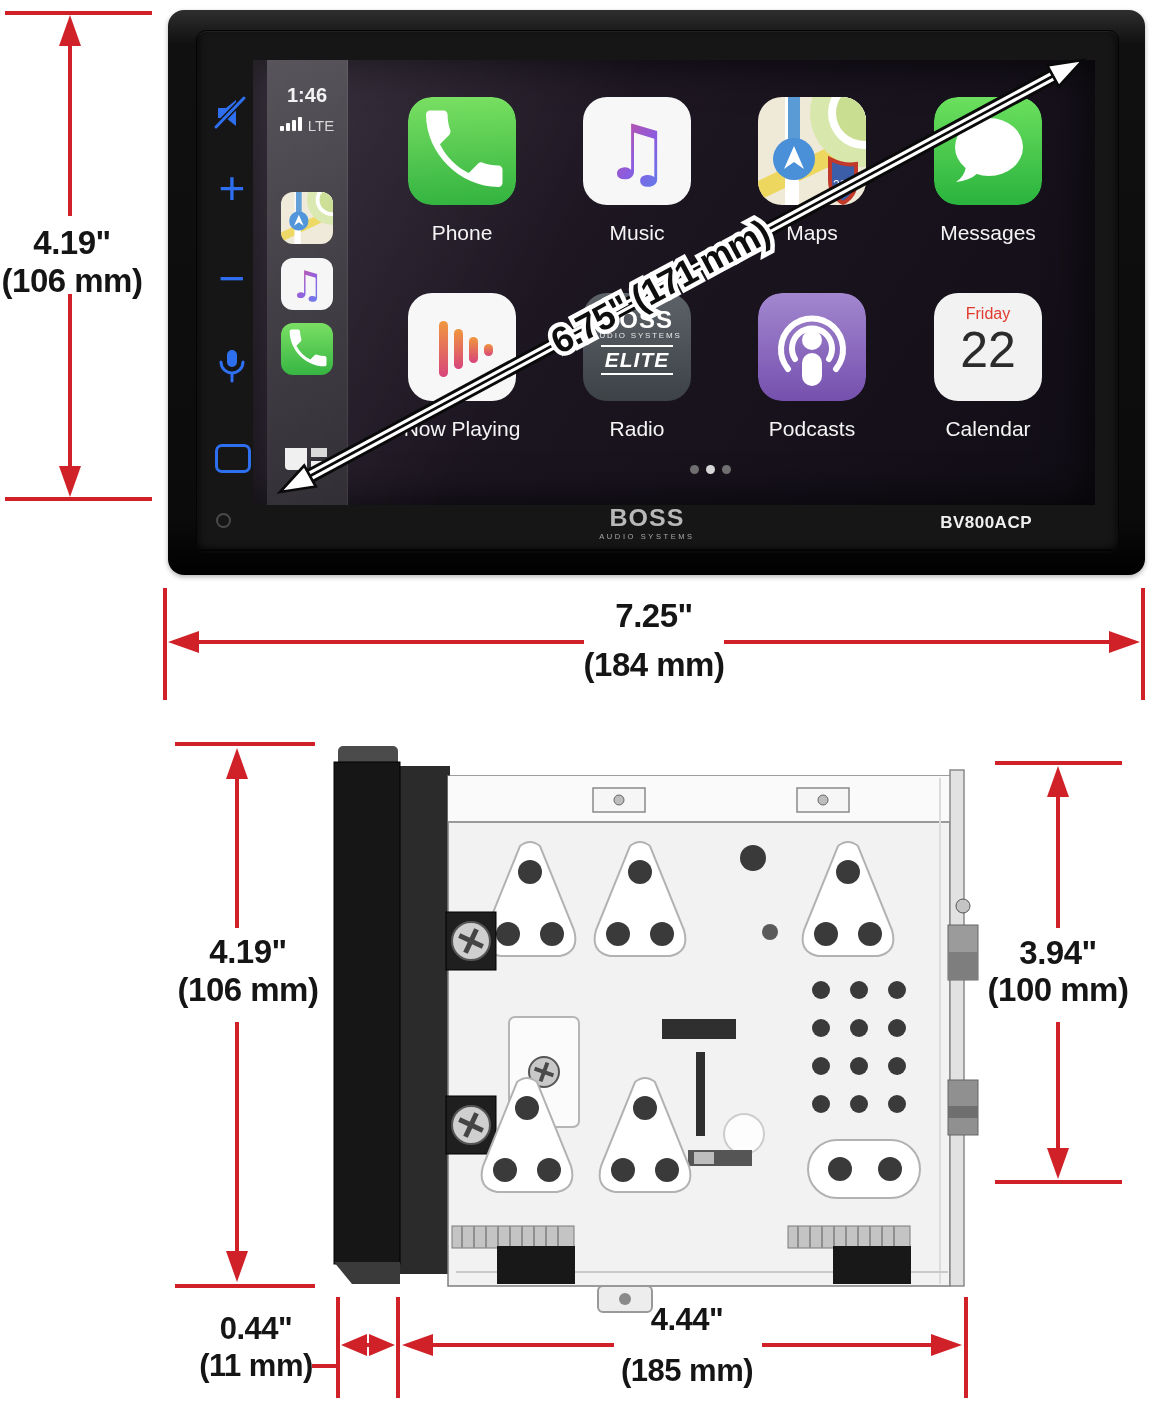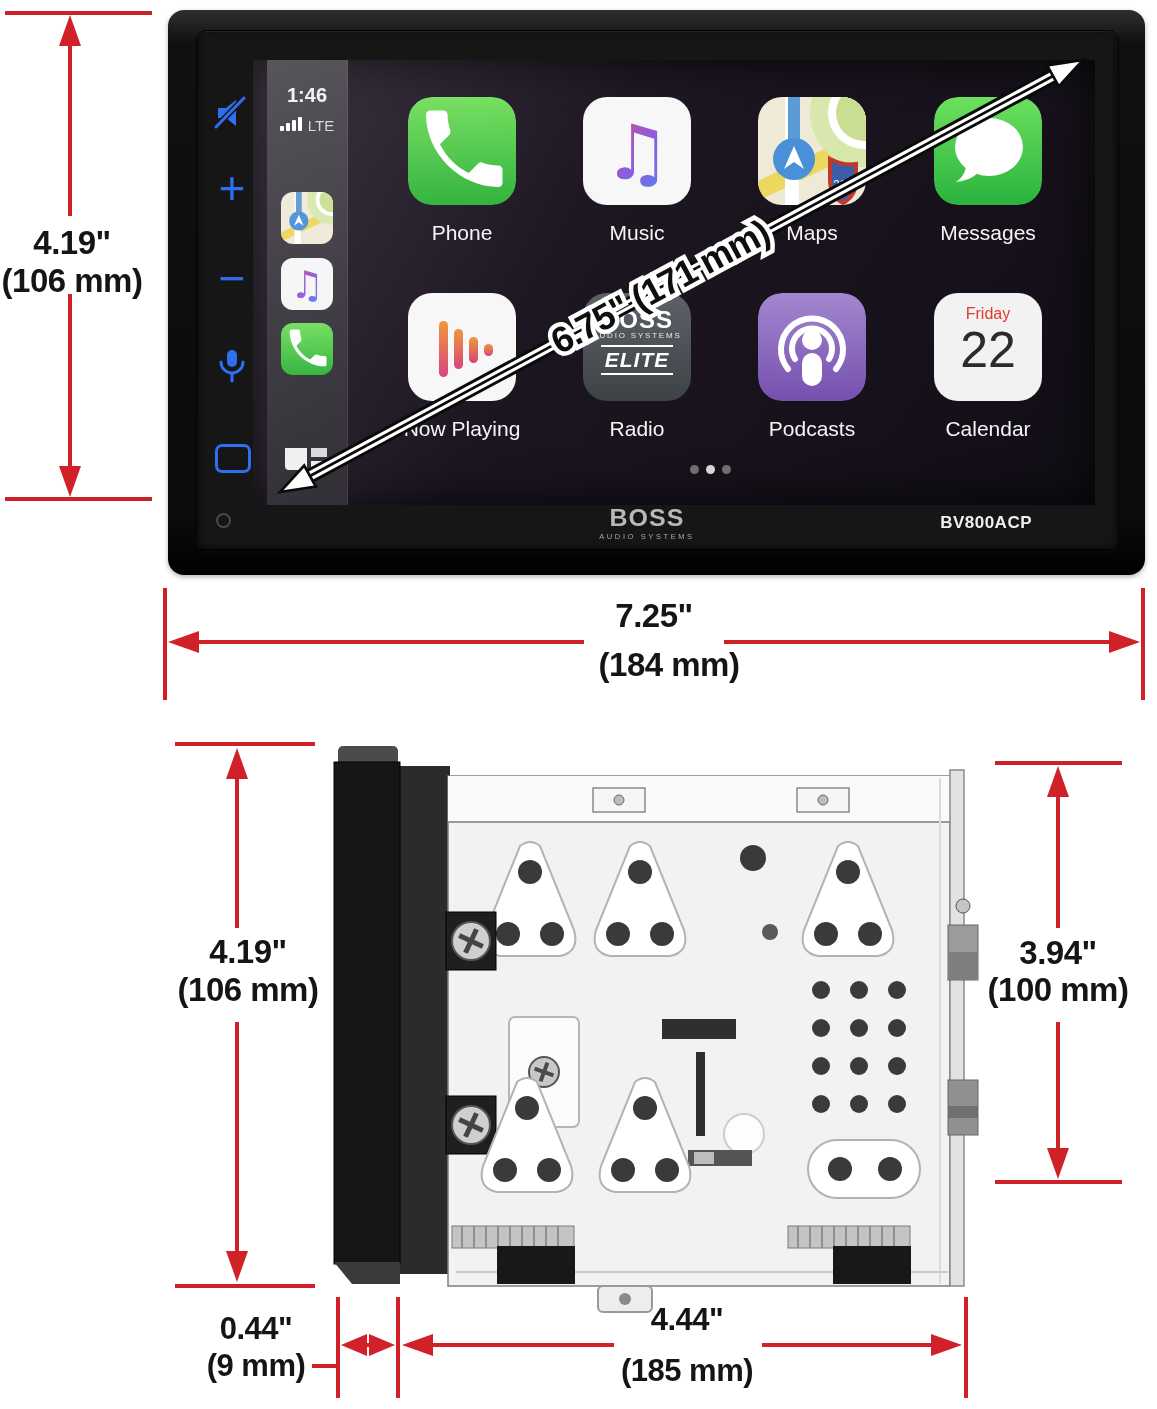--- a/index.html
+++ b/index.html
@@ -419,23 +419,23 @@
   <g>
     <path class="red" d="M966 1297 V1398 M414 1345 H614 M762 1345 H950"></path>
     <path class="redf" d="M402 1345 L433 1334 L433 1356 Z"></path>
     <path class="redf" d="M962 1345 L931 1334 L931 1356 Z"></path>
   </g>
 </svg>
 
 <div class="dim" style="left:72px;top:243px">4.19"</div>
 <div class="dim" style="left:72px;top:281px">(106 mm)</div>
 <div class="dim" style="left:654px;top:616px">7.25"</div>
-<div class="dim" style="left:669px;top:665px">(184 mm)</div>
+<div class="dim" style="left:654px;top:665px">(184 mm)</div>
 <div class="dim" style="left:248px;top:952px">4.19"</div>
 <div class="dim" style="left:248px;top:990px">(106 mm)</div>
 <div class="dim" style="left:1058px;top:953px">3.94"</div>
 <div class="dim" style="left:1058px;top:990px">(100 mm)</div>
 <div class="dim sm" style="left:256px;top:1329px">0.44"</div>
-<div class="dim sm" style="left:256px;top:1366px">(9 mm)</div>
+<div class="dim sm" style="left:256px;top:1366px">(11 mm)</div>
 <div class="dim sm" style="left:687px;top:1320px">4.44"</div>
 <div class="dim sm" style="left:687px;top:1371px">(185 mm)</div>
 
 <div class="abs glare"></div>
 
 </body></html>

